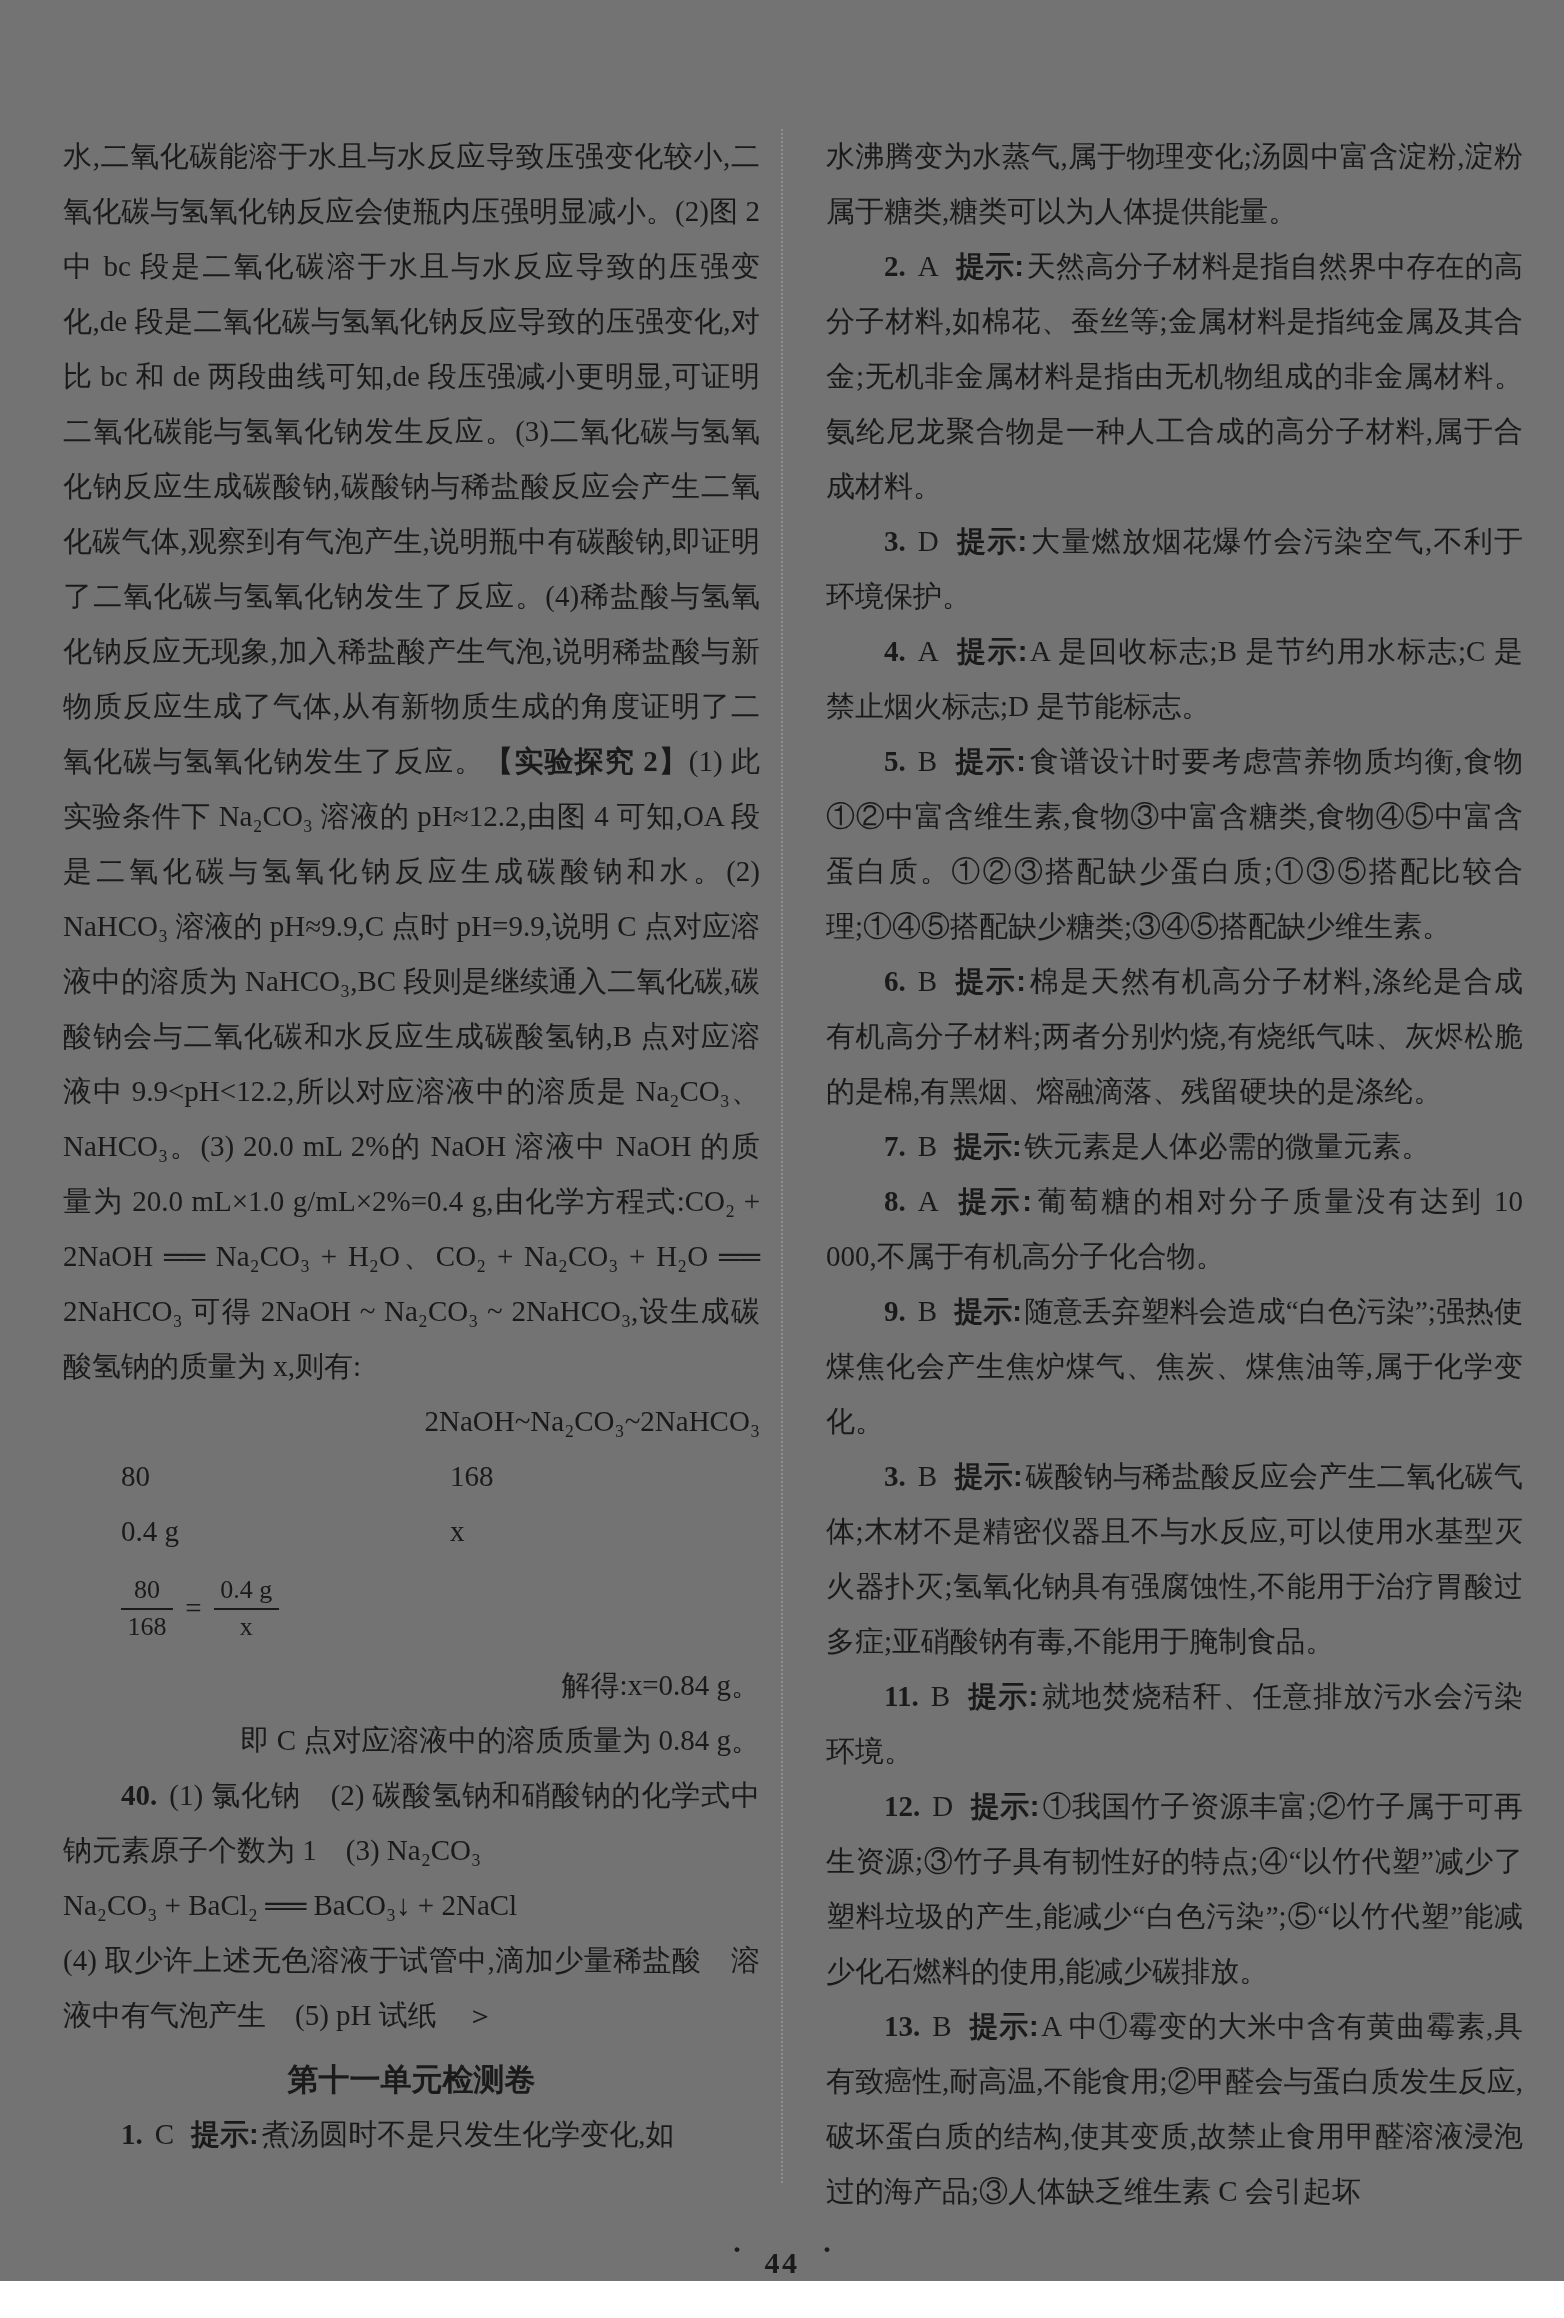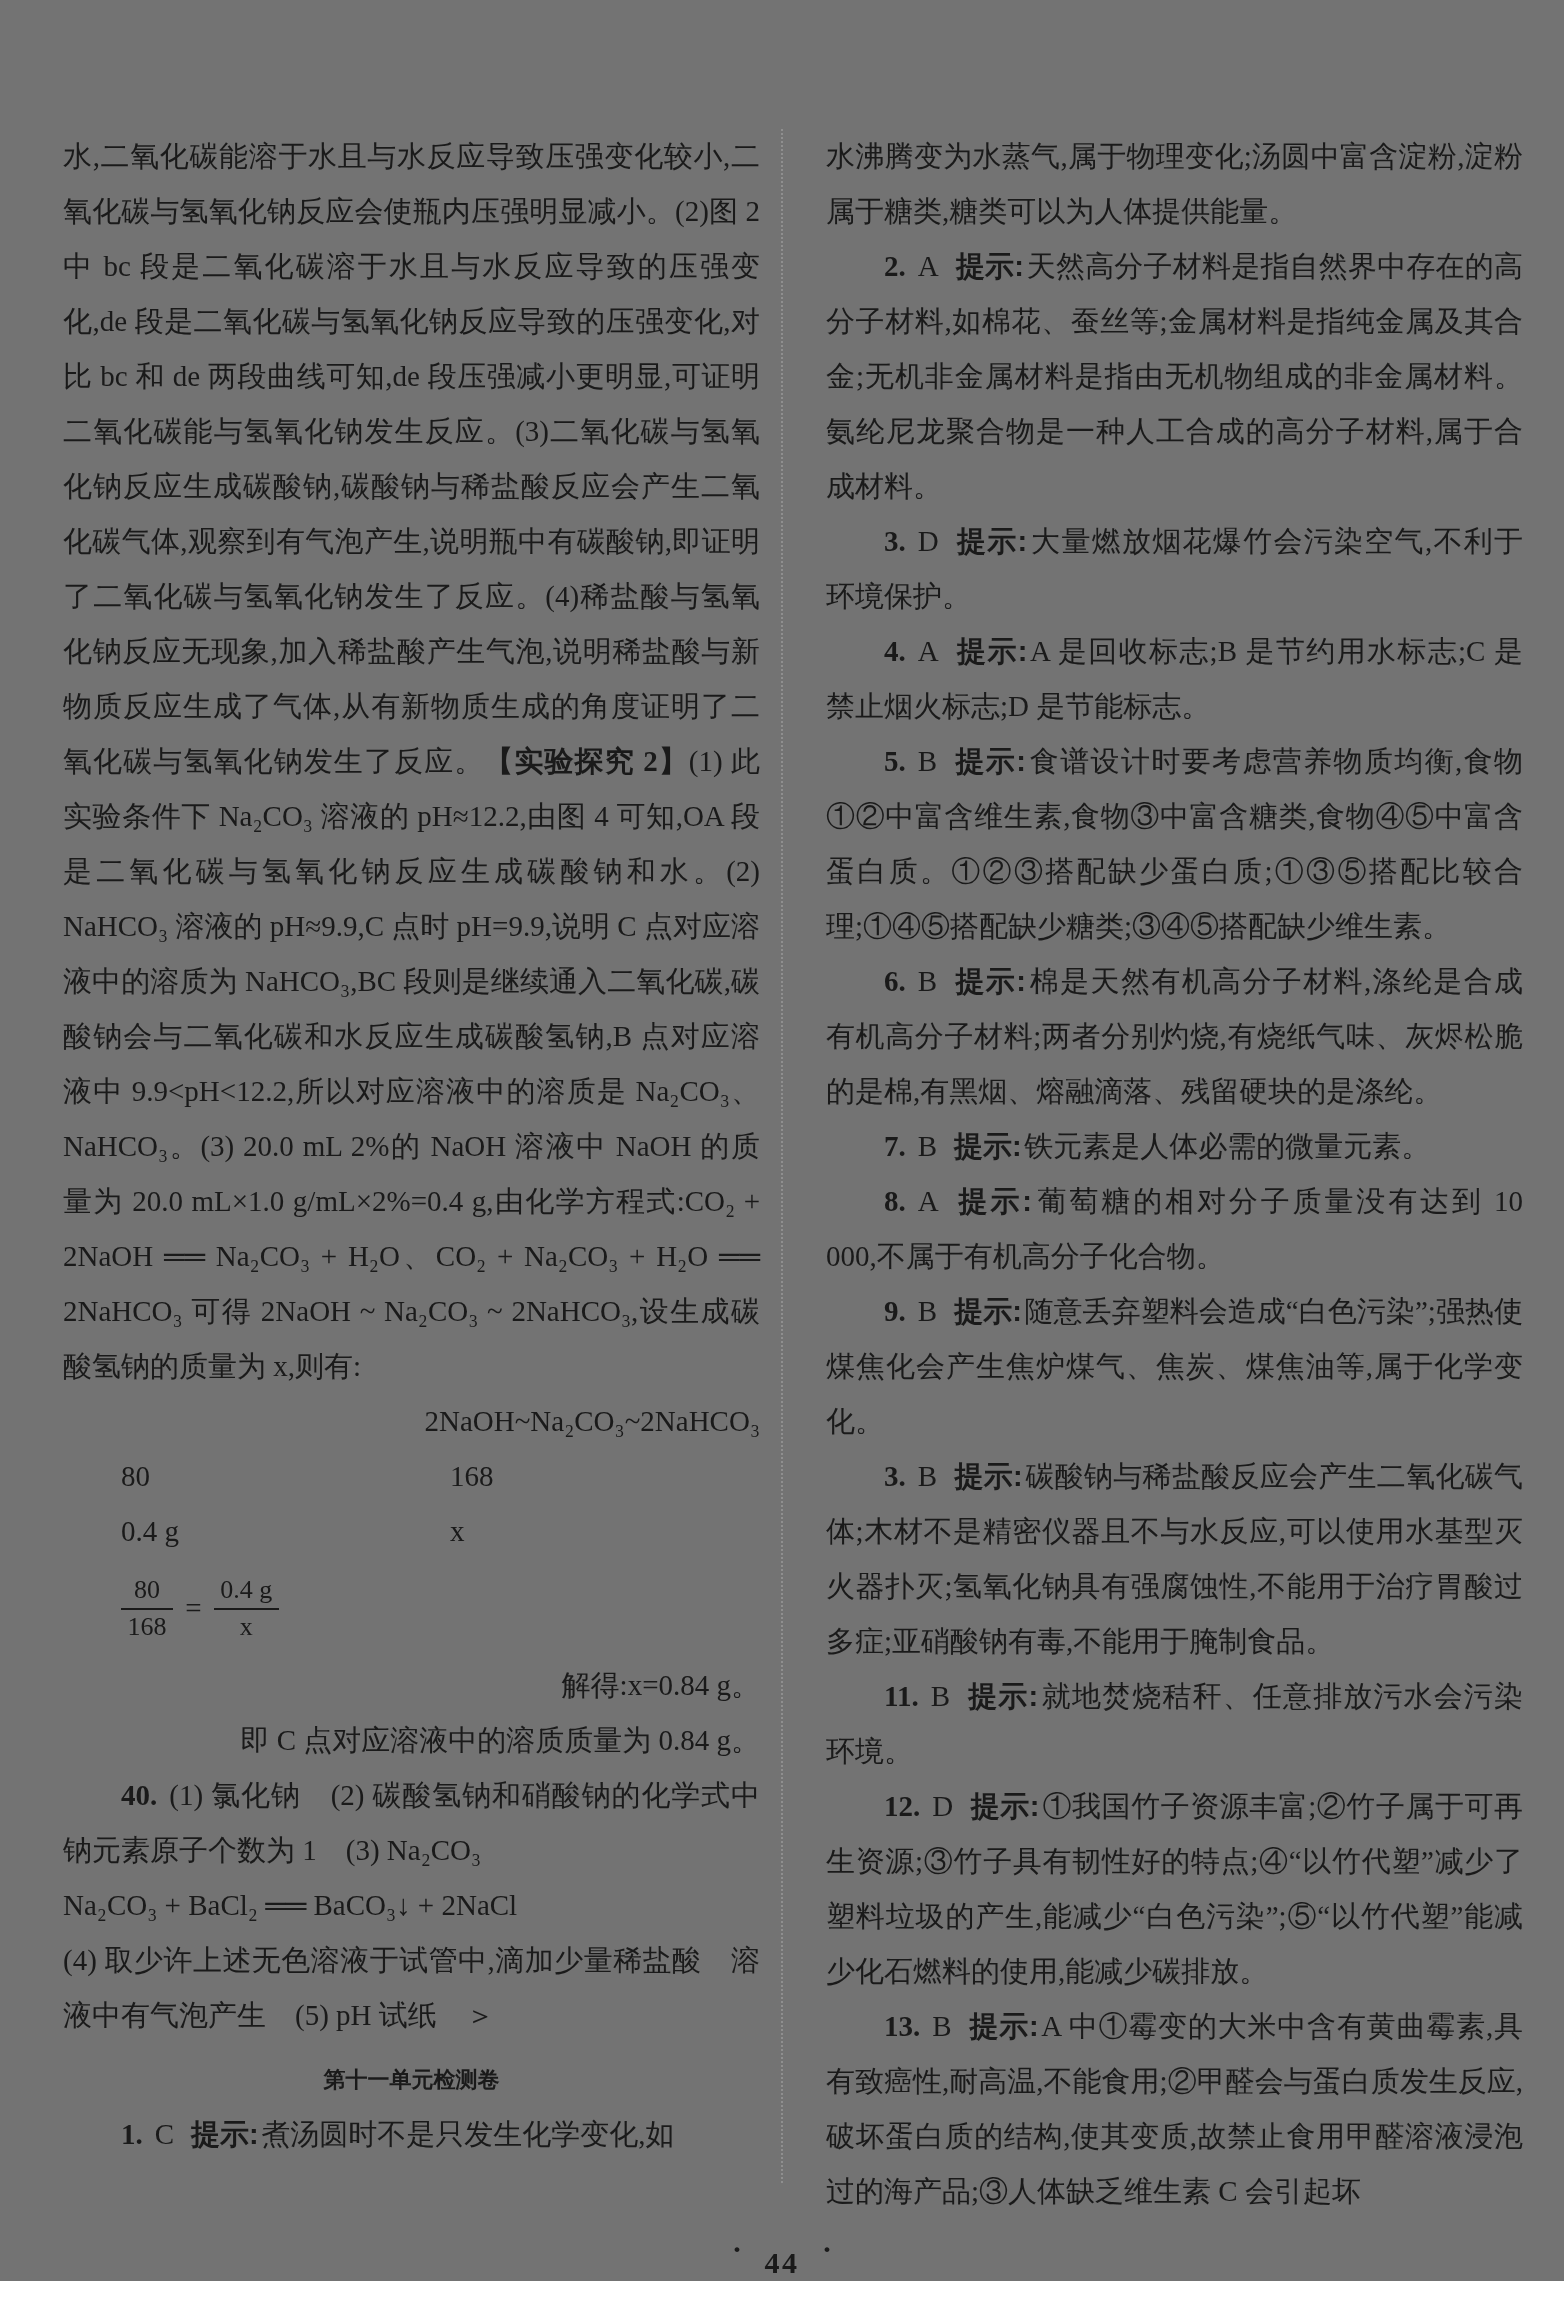--- a/index.html
+++ b/index.html
@@ -32,21 +32,21 @@
   .stoich-line{padding-left:2em;text-align:right;}
   .stoich-row{padding-left:2em;display:flex;text-align:left;}
   .stoich-row .cell1{display:inline-block;width:329px;}
   .frac-line{padding-left:2em;display:flex;align-items:center;height:99px;text-align:left;}
   .frac{display:inline-block;text-align:center;font-size:26px;line-height:1.25;}
   .frac .ftop{display:block;border-bottom:2px solid #1a1a1a;padding:1.3px 6.6px;}
   .frac .fbot{display:block;padding:1.3px 6.6px;}
   .frac-eq{margin:0 12px;font-size:29px;}
   .equation-line{}
   .section-header{
-    text-align:center;font-weight:bold;font-size:22px;
+    text-align:center;font-weight:bold;font-size:31px;
     margin-top:9.2px;
     font-family:"Liberation Serif","DejaVu Serif",serif;
   }
   .footer{
     position:absolute;top:2218px;left:0;width:1564px;
     display:flex;justify-content:center;align-items:center;gap:22.4px;
     font-size:30px;
   }
   .footer .dot{font-weight:bold;}
   .footer .pagenum{font-weight:bold;letter-spacing:2.6px;margin-top:28px;}

